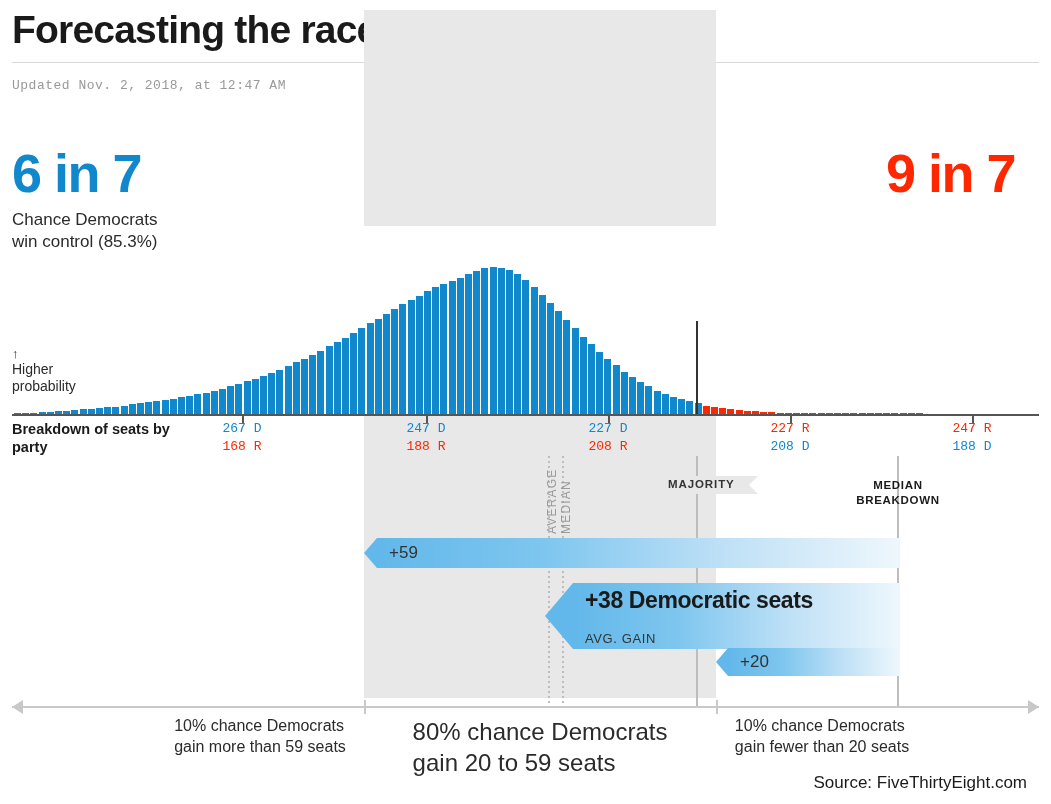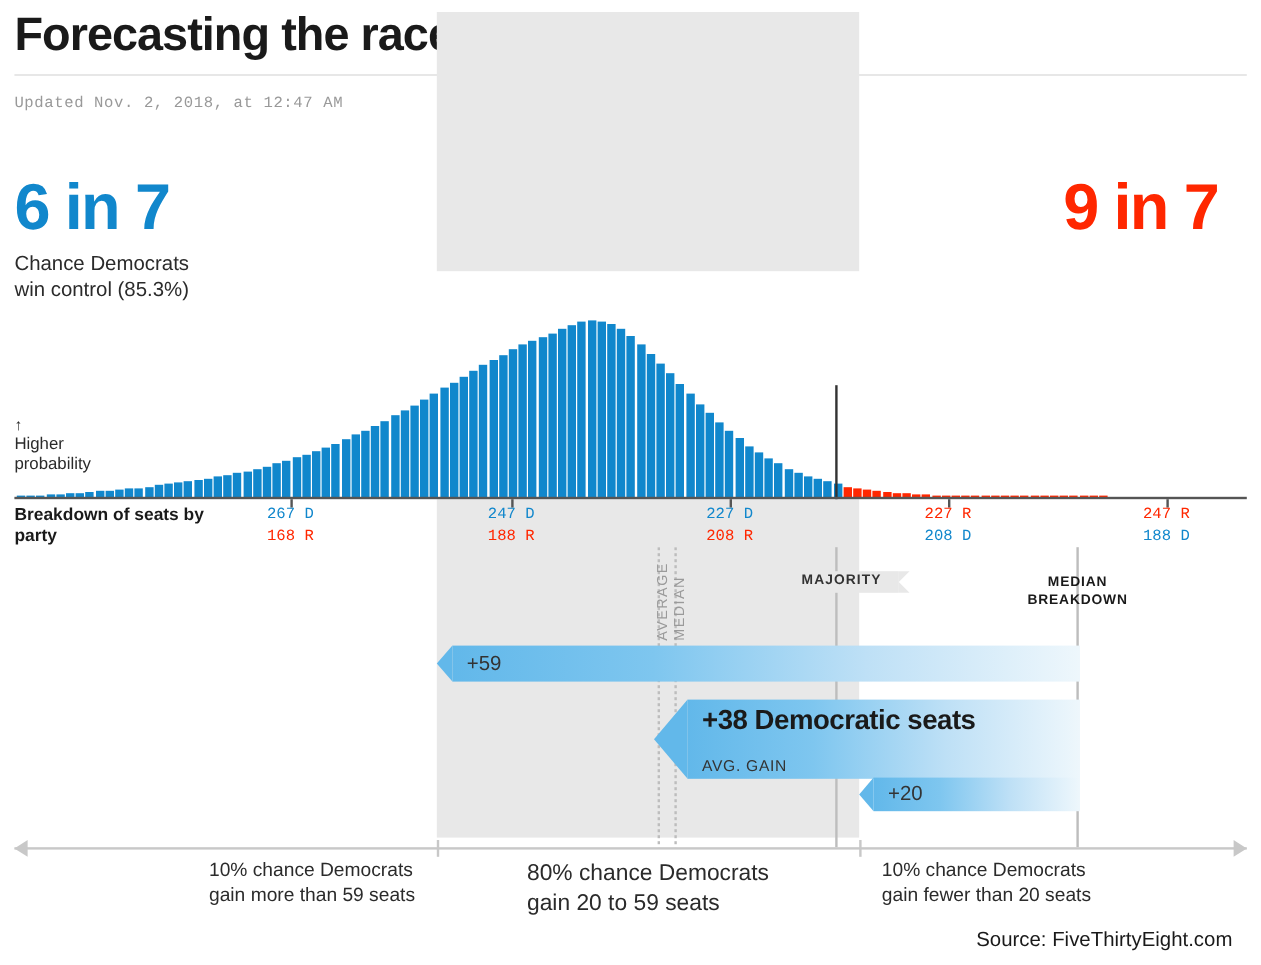--- a/index.html
+++ b/index.html
@@ -265,21 +265,21 @@
   .range-text {
     position: absolute;
     top: 716px;
     font-size: 16px;
     line-height: 1.3;
     text-align: left;
     color: #2b2b2b;
     transform: translateX(-50%);
     white-space: pre-line;
   }
-  .range-text.big { font-size: 19px; }
+  .range-text.big { font-size: 24px; }
 
   .source {
     position: absolute;
     right: 24px; top: 773px;
     font-size: 17px;
     color: #1a1a1a;
     white-space: nowrap;
   }
 </style>
 </head>

